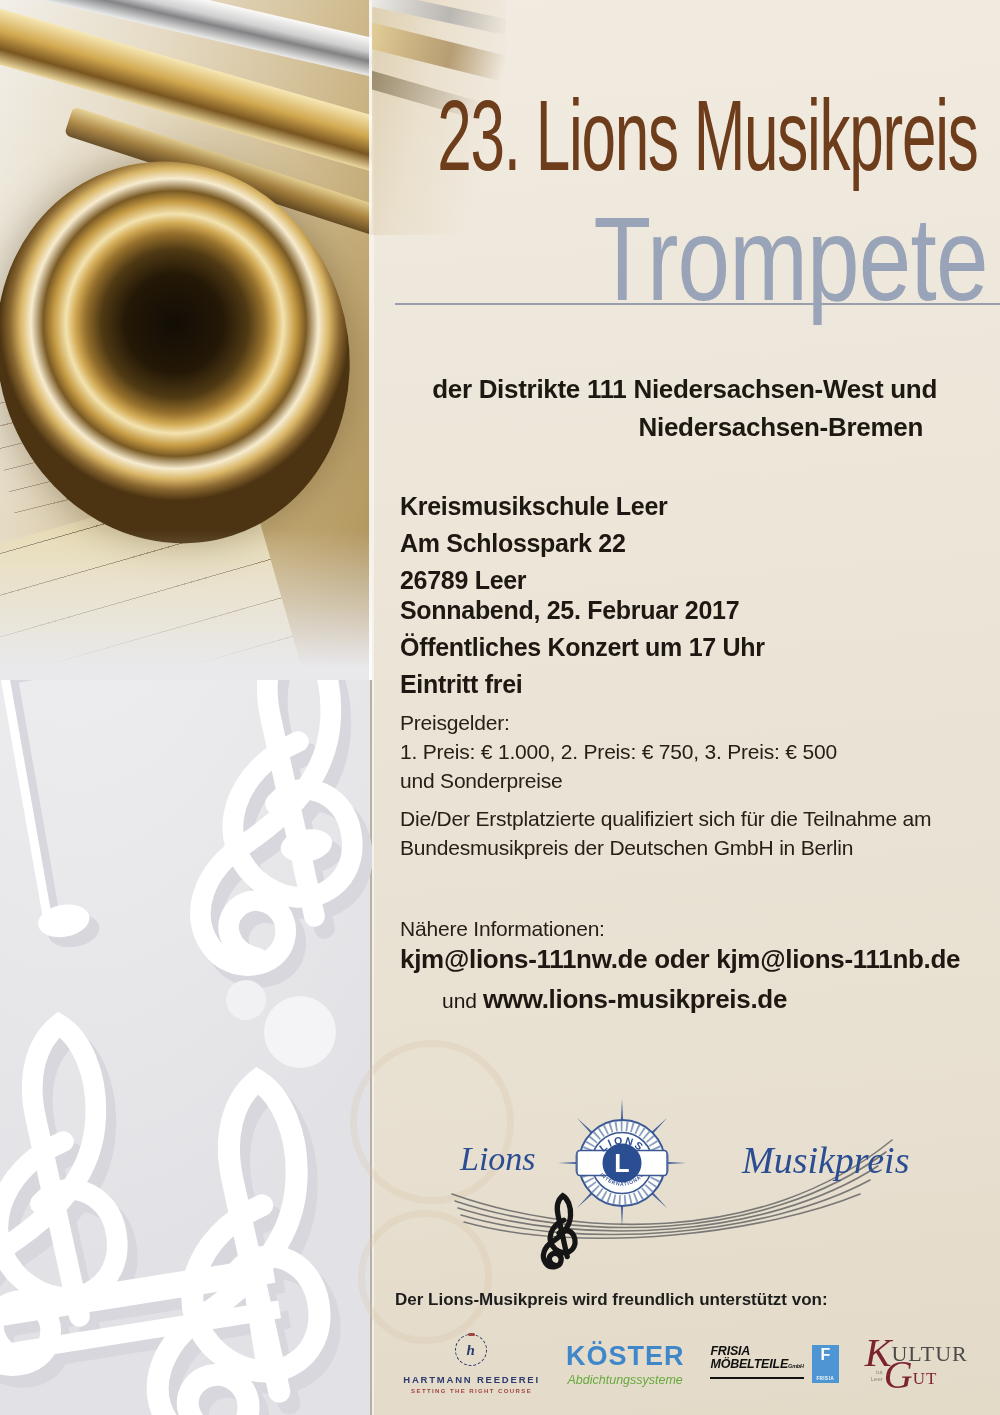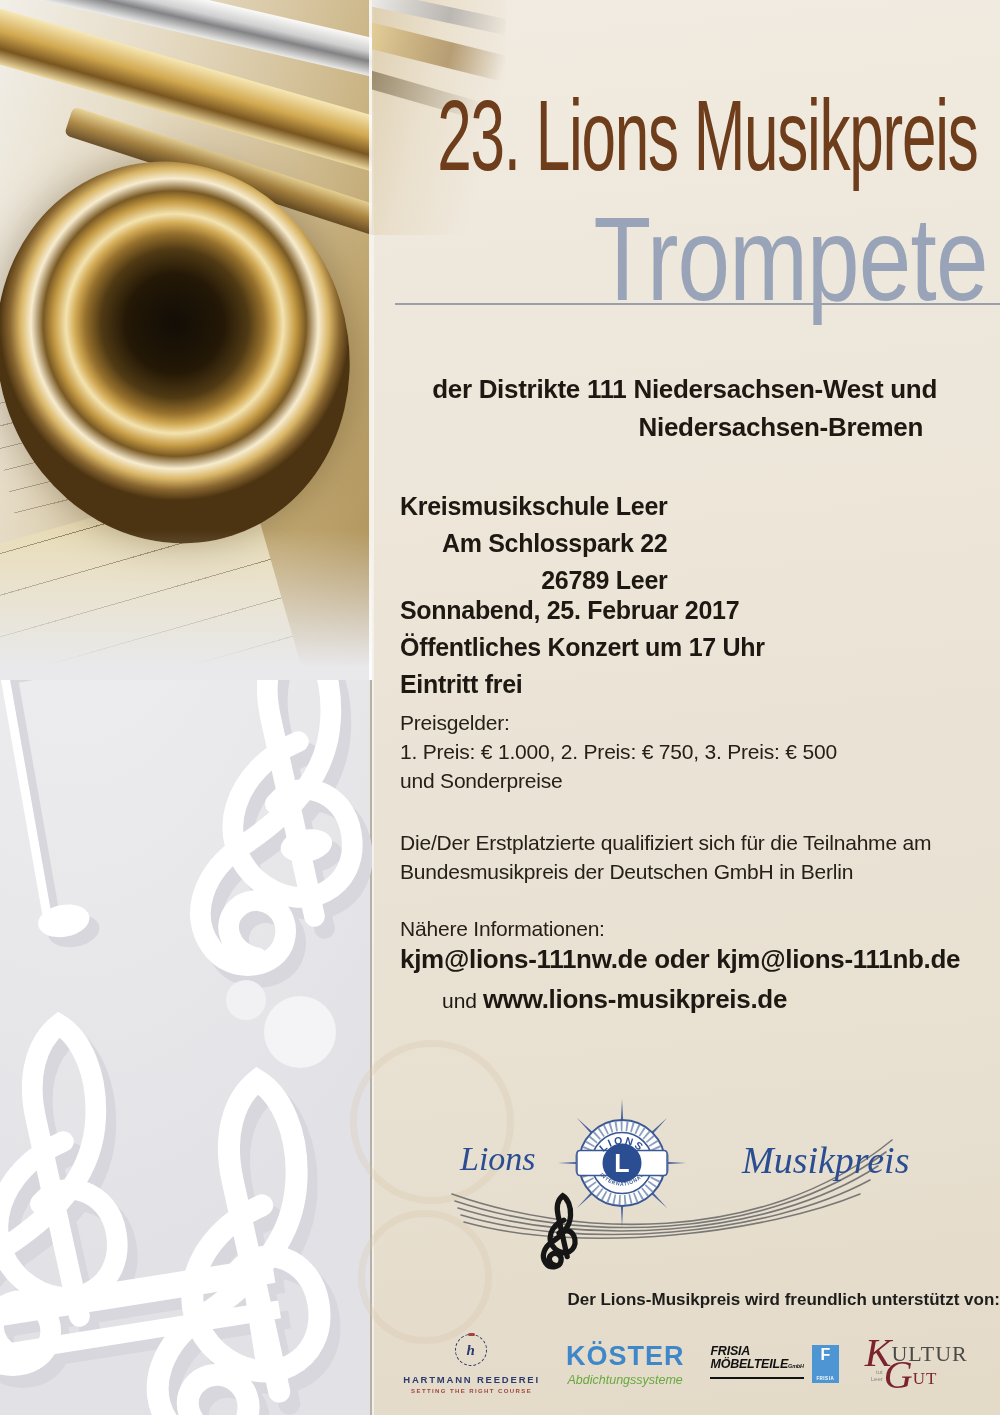--- a/index.html
+++ b/index.html
@@ -67,21 +67,21 @@
   .bold25{font-size:25px;font-weight:700;line-height:37px;letter-spacing:-.3px;}
   .light21{font-size:21px;font-weight:400;line-height:29px;color:#262018;letter-spacing:-.2px;}
   .emails{font-size:26px;font-weight:700;letter-spacing:-.3px;}
   .und{font-size:21px;font-weight:400;margin-left:42px;}
 
   
   .logo-word{font-family:"Liberation Serif",serif;font-style:italic;color:#2b4d92;white-space:nowrap;}
   .logo-lions{left:460px;top:1140px;font-size:34px;}
   .logo-musik{left:742px;top:1138px;font-size:38px;}
 
-  .support-heading{left:395px;right:0;top:1290px;text-align:right;font-size:17px;font-weight:700;color:#1d1d1b;}
+  .support-heading{left:395px;right:15px;top:1290px;text-align:left;font-size:17px;font-weight:700;color:#1d1d1b;}
 
   
   .sponsors{left:398px;right:12px;top:1318px;height:92px;display:flex;justify-content:center;
     align-items:center;gap:26px;}
   .sp{display:flex;flex-direction:column;align-items:center;}
   .hart-circle-wrap{position:relative;width:34px;height:34px;}
   .hart-circle{width:30px;height:30px;border:1.5px dashed #2c3a6e;border-radius:50%;
     display:flex;align-items:center;justify-content:center;}
   .hart-notch{position:absolute;top:-1px;left:13px;width:7px;height:3px;background:#a0443c;border-radius:2px;}
   .hart-h{font-family:"Liberation Serif",serif;font-style:italic;font-weight:700;font-size:15px;color:#2c3a6e;}
@@ -175,39 +175,39 @@
 
   <div class="abs rule"></div>
   <div class="abs title">23. Lions Musikpreis</div>
   <div class="abs subtitle">Trompete</div>
 
   <div class="abs intro">
     <div>der Distrikte 111 Niedersachsen-West und</div>
     <div class="l2">Niedersachsen-Bremen</div>
   </div>
 
-  <div class="abs block bold25" style="top:488px;text-align:right;">
+  <div class="abs block bold25" style="top:488px;">
     <div>Kreismusikschule Leer</div>
     <div>Am Schlosspark 22</div>
     <div>26789 Leer</div>
   </div>
 
   <div class="abs block bold25" style="top:592px;">
     <div>Sonnabend, 25. Februar 2017</div>
     <div>Öffentliches Konzert um 17 Uhr</div>
     <div>Eintritt frei</div>
   </div>
 
   <div class="abs block light21" style="top:708px;">
     <div>Preisgelder:</div>
     <div>1. Preis: € 1.000, 2. Preis: € 750, 3. Preis: € 500</div>
     <div>und Sonderpreise</div>
   </div>
 
-  <div class="abs block light21" style="top:828px;">
+  <div class="abs block light21" style="top:804px;">
     <div>Die/Der Erstplatzierte qualifiziert sich für die Teilnahme am</div>
     <div>Bundesmusikpreis der Deutschen GmbH in Berlin</div>
   </div>
 
   <div class="abs block light21" style="top:914px;">Nähere Informationen:</div>
   <div class="abs block emails" style="top:944px;">kjm@lions-111nw.de oder kjm@lions-111nb.de</div>
   <div class="abs block" style="top:984px;">
     <span class="und">und </span><span class="emails">www.lions-musikpreis.de</span>
   </div>
 

